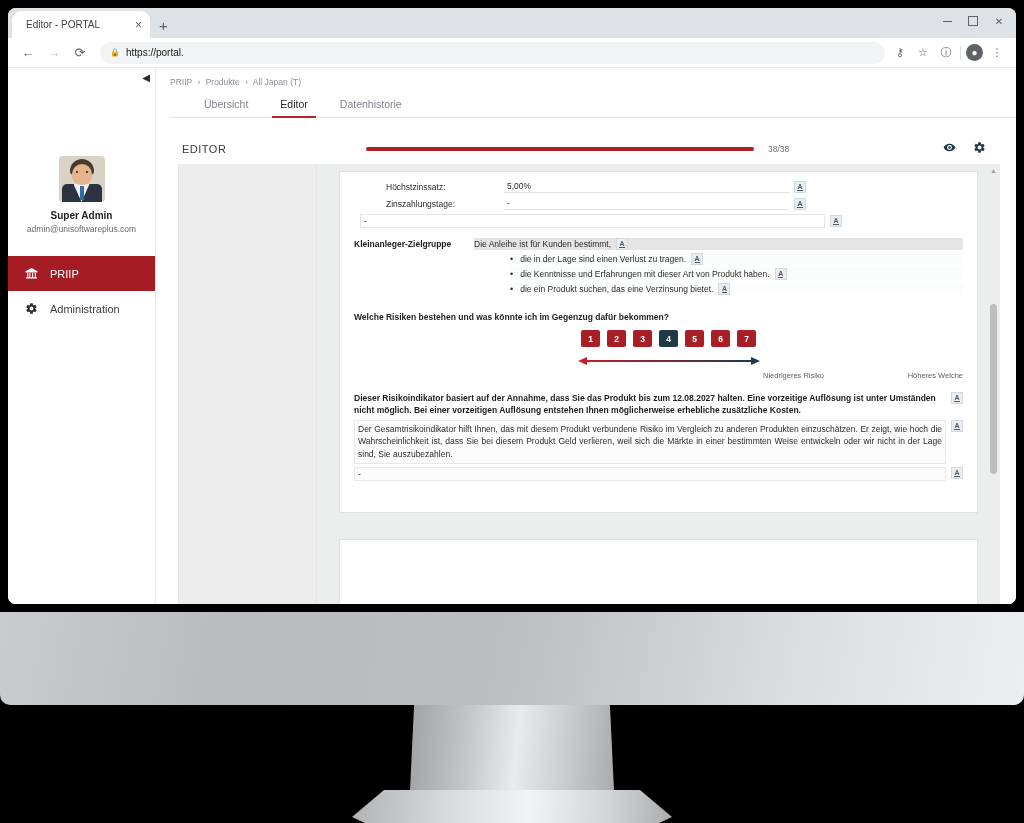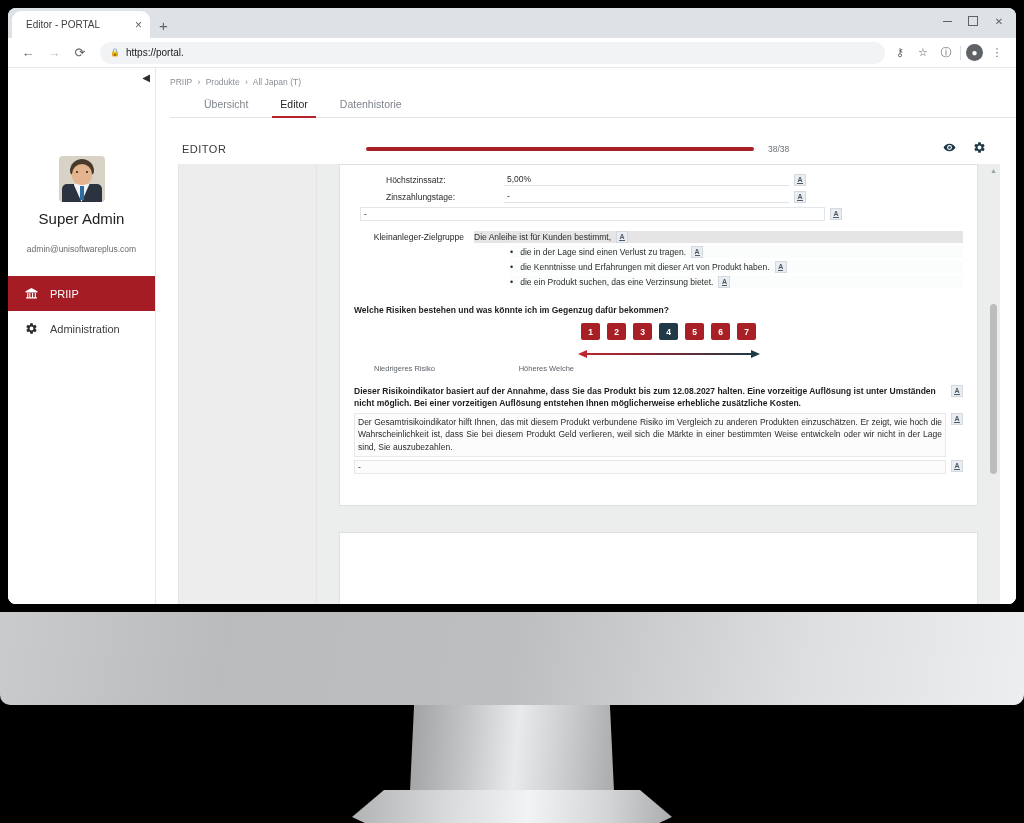--- a/index.html
+++ b/index.html
@@ -177,22 +177,22 @@
     position: relative; overflow: hidden;
   }
   .avatar .hair { position:absolute; left:11px; top:3px; width:24px; height:16px; background:#4a3a2c; border-radius:12px 12px 4px 4px; }
   .avatar .face { position:absolute; left:13px; top:8px; width:20px; height:21px; background:#e3b48e; border-radius:10px 10px 9px 9px; }
   .avatar .eyeL { position:absolute; left:17px; top:15px; width:2px; height:2px; background:#2b2018; border-radius:50%; }
   .avatar .eyeR { position:absolute; left:27px; top:15px; width:2px; height:2px; background:#2b2018; border-radius:50%; }
   .avatar .suit { position:absolute; left:3px; top:28px; width:40px; height:18px; background:#2b3340; border-radius:5px 5px 0 0; }
   .avatar .shirt { position:absolute; left:15px; top:28px; width:16px; height:18px; background:#f2f4f6; clip-path: polygon(50% 100%, 0% 0%, 100% 0%); }
   .avatar .tie { position:absolute; left:21px; top:30px; width:4px; height:14px; background:#2f6ea5; }
   .profile-name {
-    font-size: 15px; font-weight: normal; color: #212121;
-    margin-bottom: 17px;
+    font-size: 10px; font-weight: bold; color: #212121;
+    margin-bottom: 3px;
   }
   .profile-email {
     font-size: 8.5px; color: #6b6b6b;
     margin-bottom: 22px;
   }
   .nav-item {
     display: flex; align-items: center;
     gap: 11px;
     padding: 11px 0 11px 16px;
     font-size: 11px;
@@ -281,21 +281,21 @@
     border: 1px solid #e4e4e4;
     border-top: none; border-bottom: none;
     flex-shrink: 0;
   }
   .doc-scroll {
     flex: 1;
     min-width: 0;
     position: relative;
     overflow: hidden;
     background: #eceded;
-    padding: 0 22px;
+    padding: 7px 22px;
   }
   .doc-card {
     background: #ffffff;
     border: 1px solid #e0e0e0;
     margin-bottom: 26px;
   }
   .card1 { padding: 8px 14px 28px; }
   .card2 { height: 200px; padding: 0 14px; position: relative; }
 
   
@@ -332,22 +332,22 @@
     font-weight: bold;
     margin-left: 5px;
     cursor: pointer;
     flex-shrink: 0;
   }
   .abtn span { border-bottom: 1px solid #4c5a66; line-height: 7px; }
 
   .zielgruppe-row { display: flex; margin-top: 10px; margin-bottom: 2px; }
   .zg-label {
     width: 120px;
-    font-size: 8.5px; font-weight: normal; color: #1d1d1d;
-    text-align: right; padding-right: 10px; padding-top: 1px;
+    font-size: 8.5px; font-weight: bold; color: #1d1d1d;
+    text-align: left; padding-right: 10px; padding-top: 1px;
   }
   .zg-body { flex: 1; }
   .zg-intro {
     display: flex; align-items: center;
     font-size: 8.5px; color: #2b2b2b;
     background: #e5e5e5;
     margin-bottom: 3px;
   }
   .zg-list { list-style: none; padding-left: 36px; }
   .zg-list li {
@@ -395,21 +395,21 @@
     border-top: 4px solid transparent; border-bottom: 4px solid transparent;
     border-right: 9px solid #c0242c;
   }
   .risk-arrow .tipR {
     position: absolute; right: 0; top: 1px;
     width: 0; height: 0;
     border-top: 4px solid transparent; border-bottom: 4px solid transparent;
     border-left: 9px solid #1f3a46;
   }
   .risk-captions {
-    display: flex; justify-content: flex-start;
+    display: flex; justify-content: flex-end;
     padding-left: 20px; margin-top: 5px; margin-bottom: 12px;
   }
   .risk-captions .inner {
     width: 200px; display: flex; justify-content: space-between;
     font-size: 7.5px; color: #5a5f66;
   }
 
   .para-row { display: flex; align-items: flex-start; margin-bottom: 3px; }
   .para-bold {
     flex: 1;

